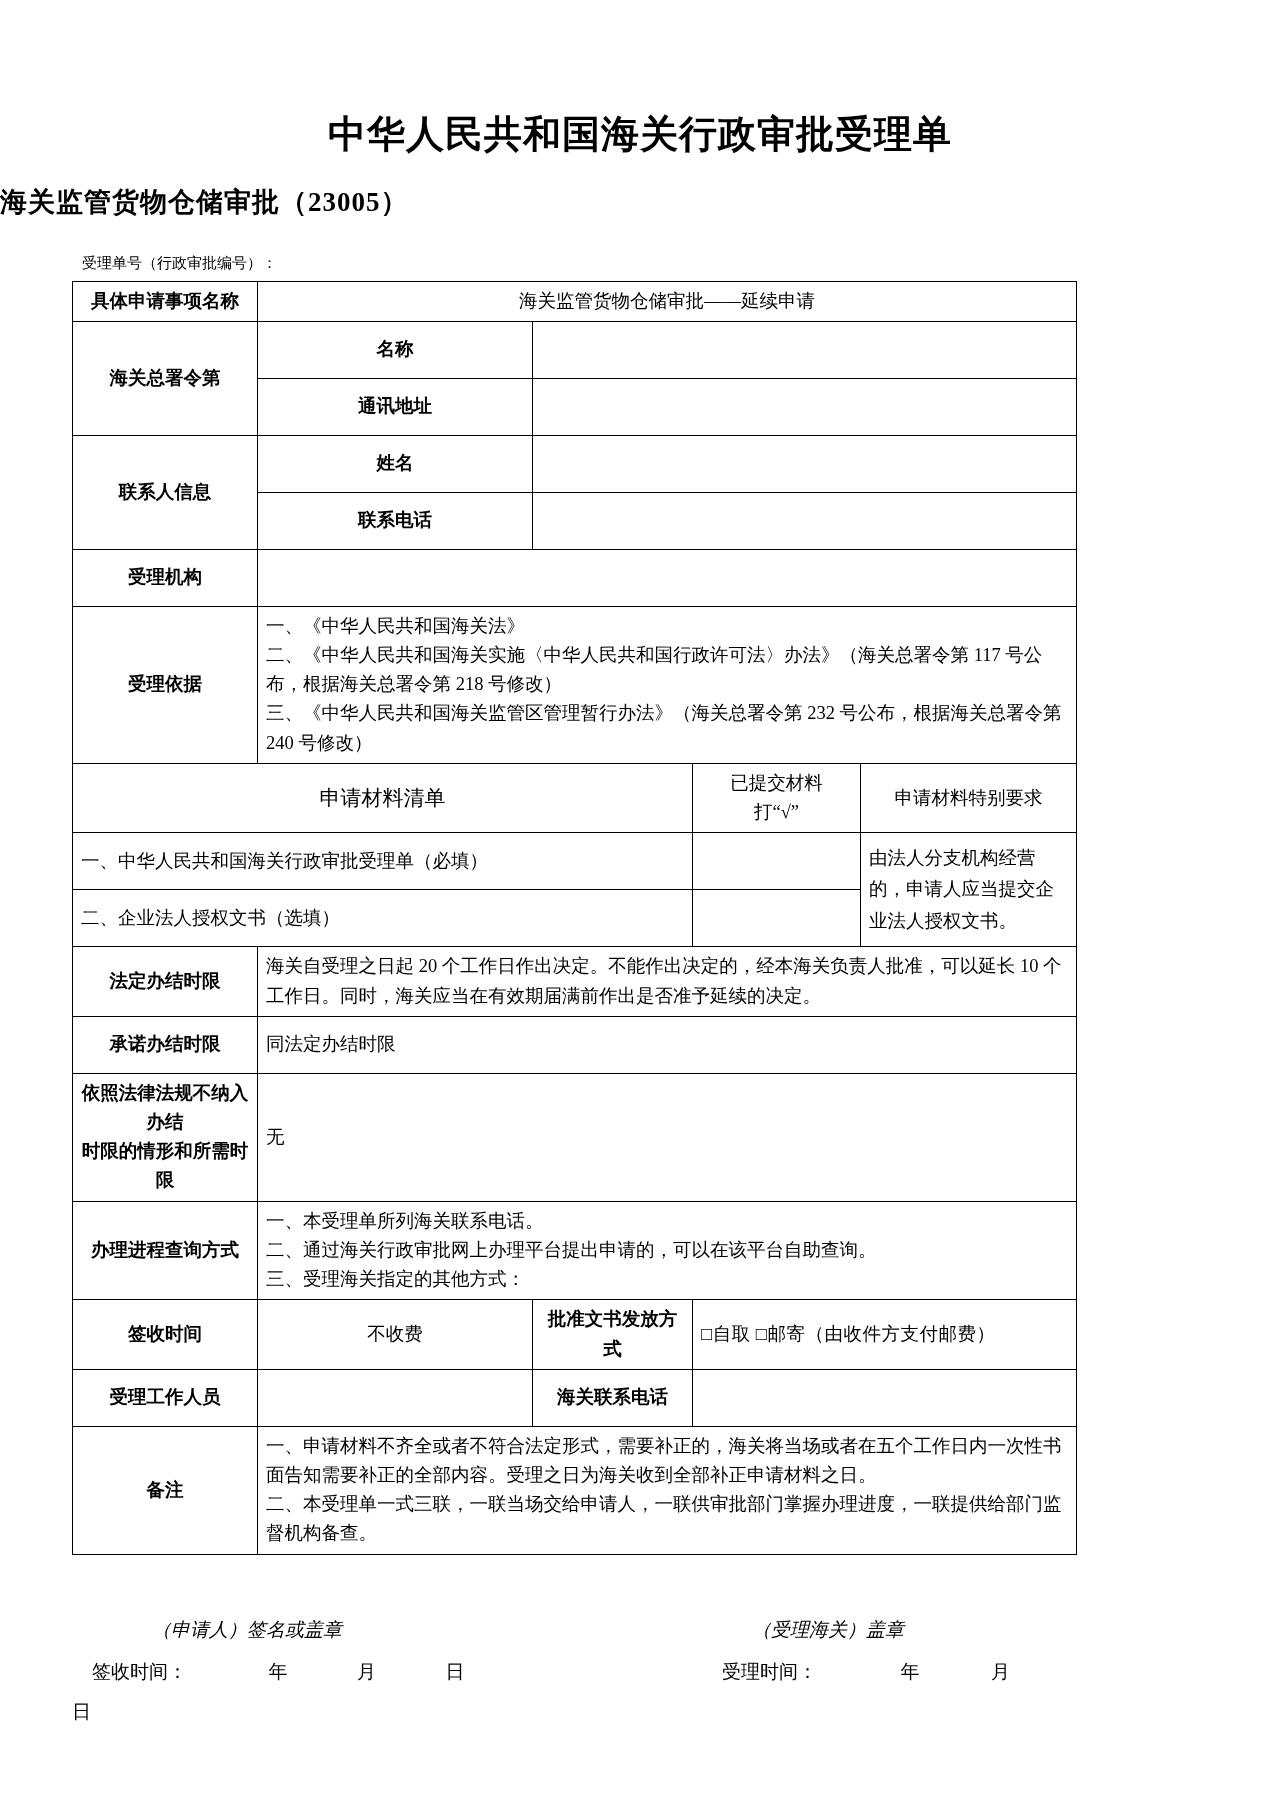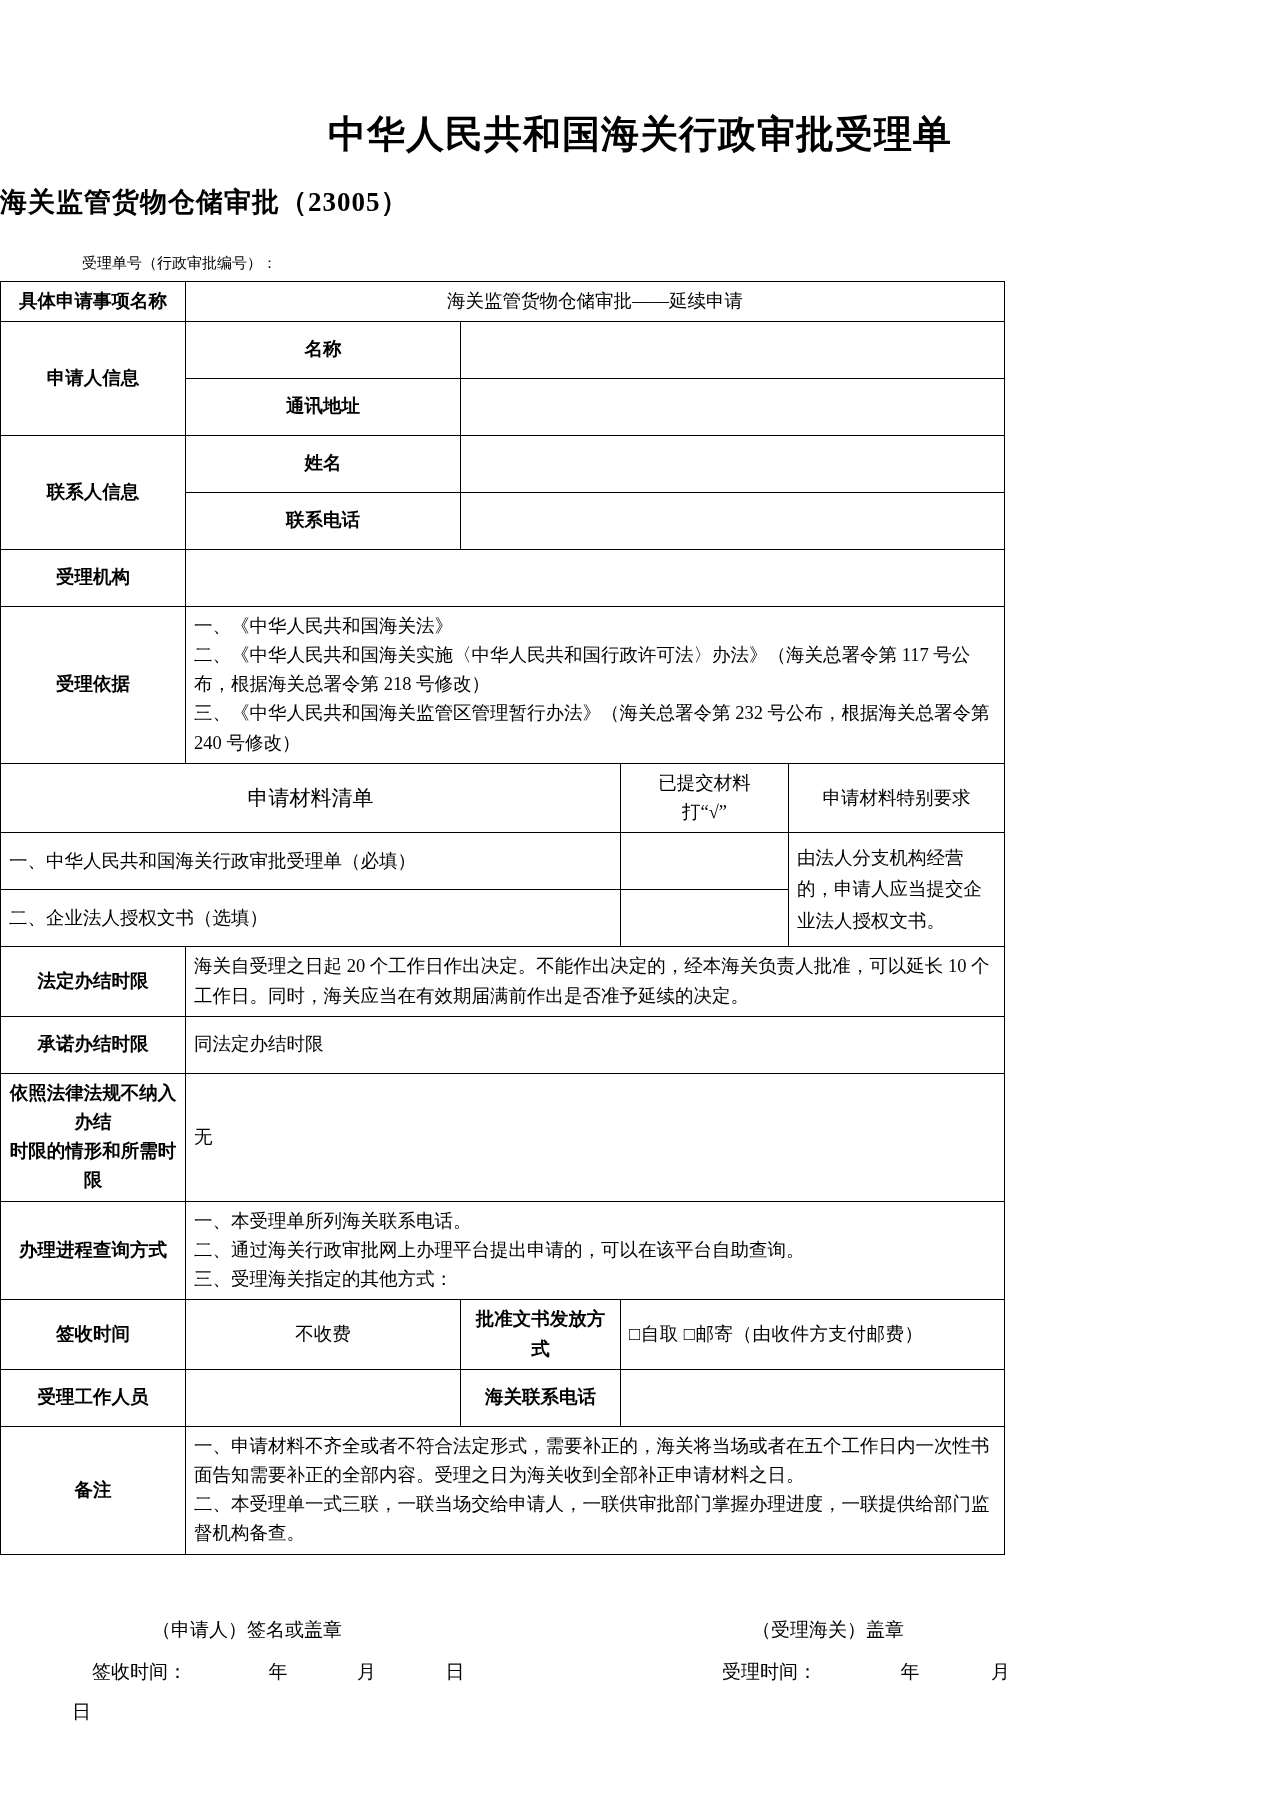--- a/index.html
+++ b/index.html
@@ -37,20 +37,21 @@
     letter-spacing: 1px;
   }
   .accept-no {
     margin-top: 34px;
     margin-left: 82px;
     font-size: 15px;
   }
   table.form {
     border-collapse: collapse;
     table-layout: fixed;
+    margin-left: 72px;
     margin-top: 8px;
     width: 1004px;
   }
   table.form td {
     border: 1.2px solid #000000;
     padding: 5px 8px;
     font-size: 18.5px;
     vertical-align: middle;
     line-height: 1.58;
   }
@@ -78,20 +79,21 @@
   .sig-area {
     margin-top: 56px;
     margin-left: 72px;
     width: 1004px;
     font-size: 19px;
     line-height: 2.0;
   }
   .sig-row1 {
     position: relative;
     height: 30px;
+    font-style: italic;
   }
   .sig-left { position: absolute; left: 80px; }
   .sig-right { position: absolute; left: 680px; }
   .sig-row2 {
     position: relative;
     height: 32px;
     margin-top: 12px;
   }
   .sig2-left { position: absolute; left: 20px; }
   .sig2-right { position: absolute; left: 650px; }
@@ -120,21 +122,21 @@
       <col style="width:216px">
     </colgroup>
 
     <tbody>
         <tr>
       <td class="lbl">具体申请事项名称</td>
       <td class="ctr" colspan="4">海关监管货物仓储审批——延续申请</td>
     </tr>
 
     <tr>
-      <td class="lbl" rowspan="2">申请人信息</td>
+      <td class="lbl" rowspan="2">海关总署令第</td>
       <td class="lbl blank-tall">名称</td>
       <td colspan="3"></td>
     </tr>
     <tr>
       <td class="lbl blank-tall">通讯地址</td>
       <td colspan="3"></td>
     </tr>
 
     <tr>
       <td class="lbl" rowspan="2">联系人信息</td>

